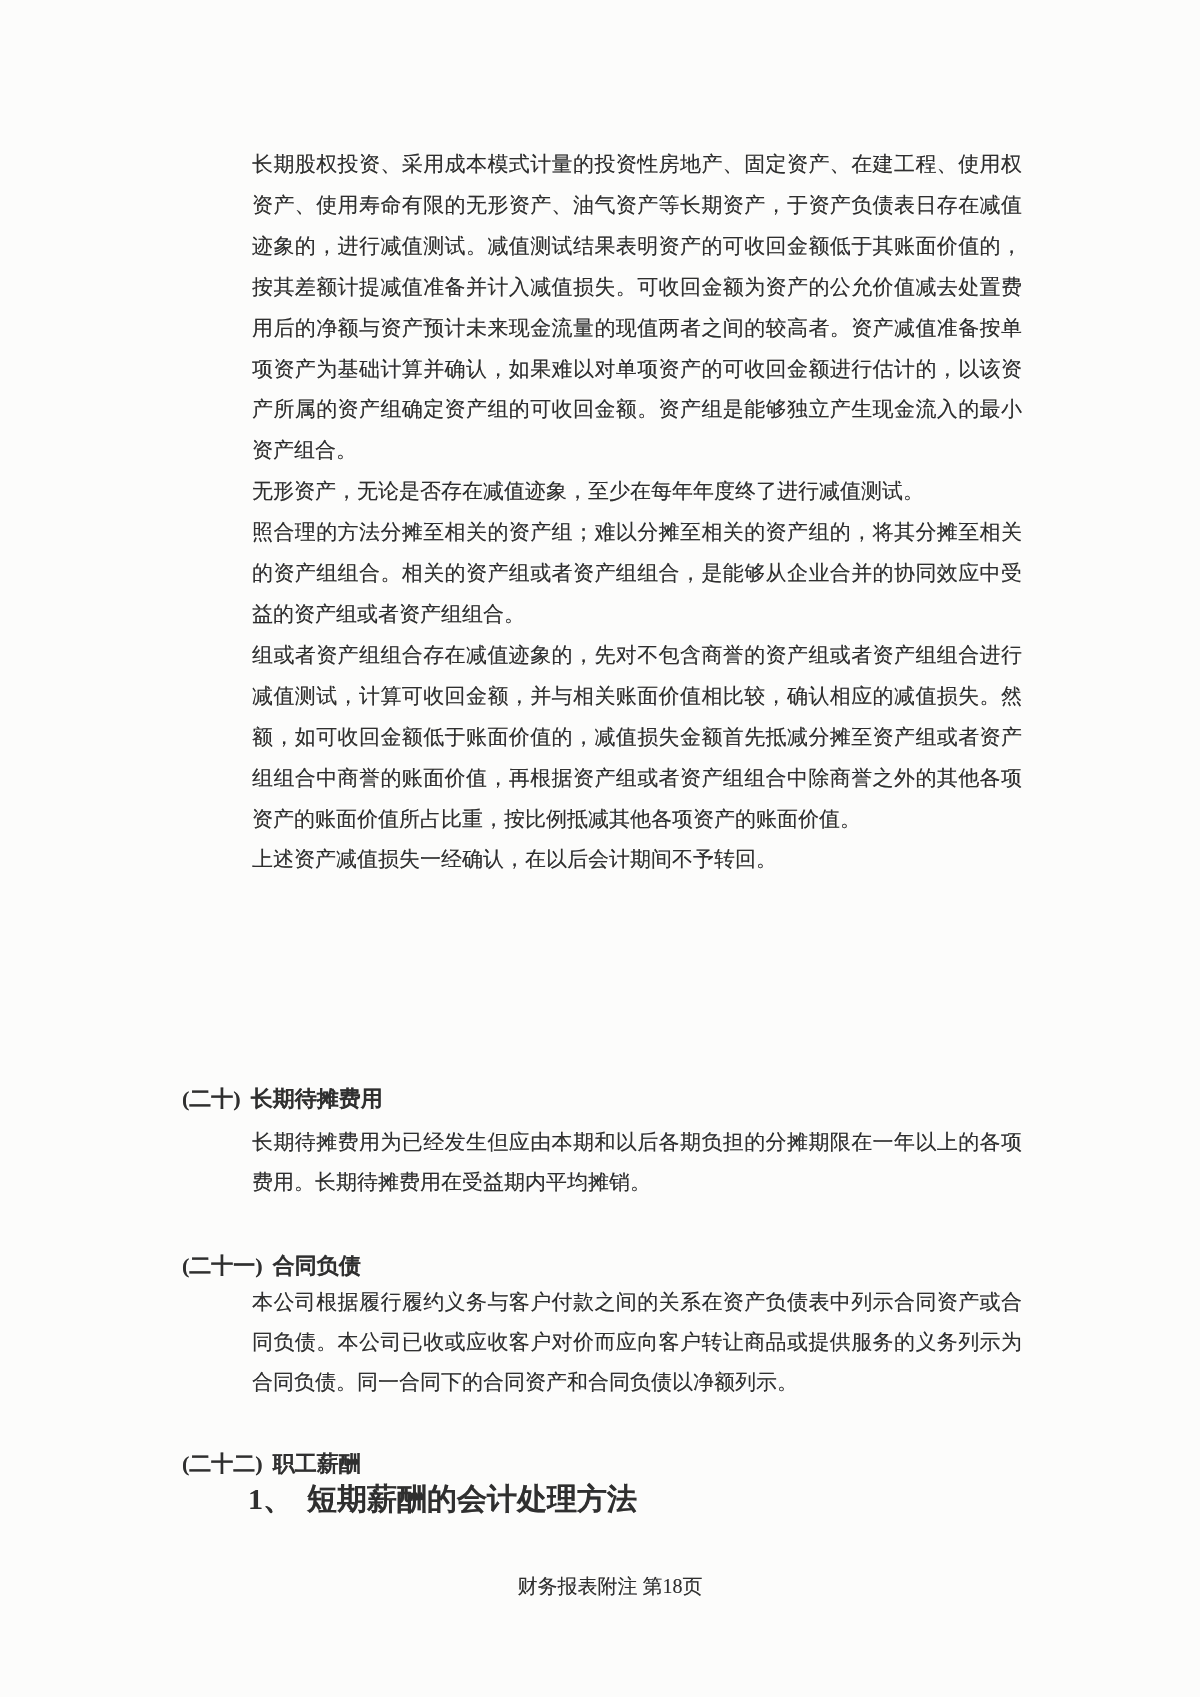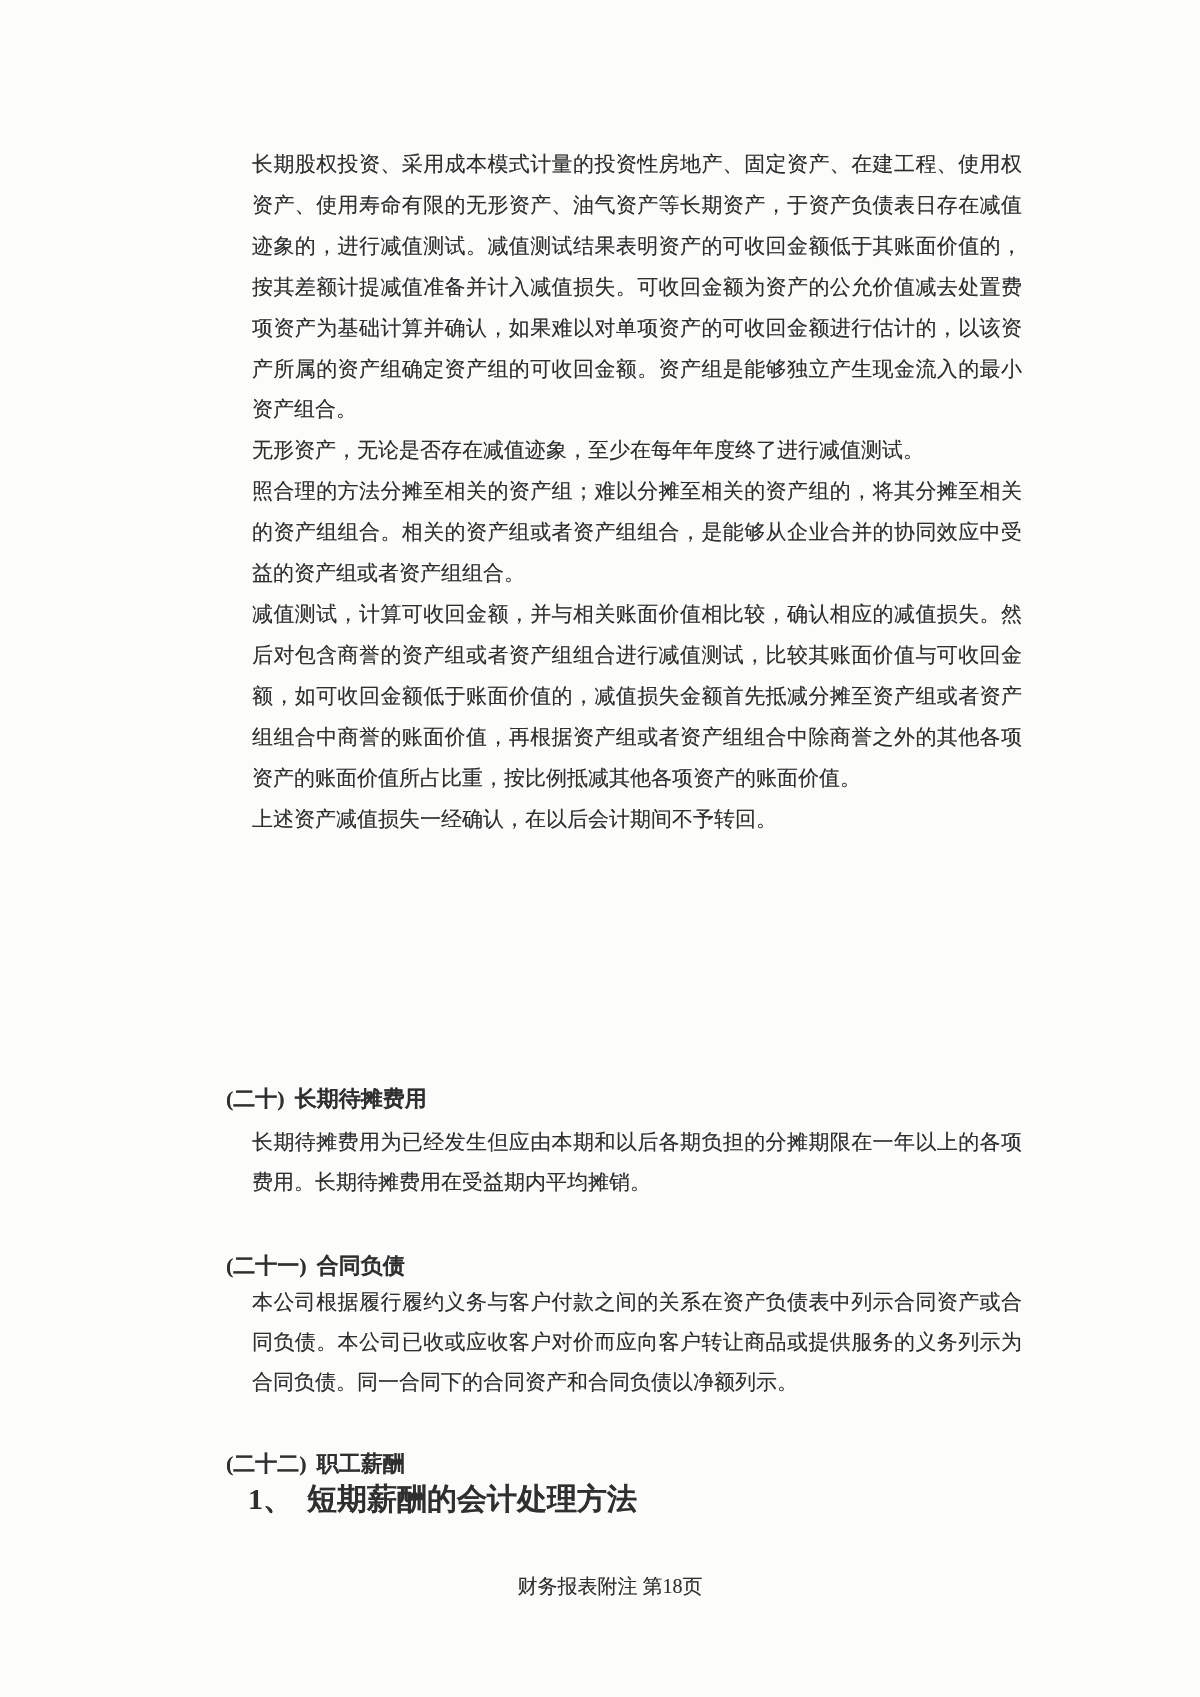--- a/index.html
+++ b/index.html
@@ -29,21 +29,20 @@
     text-justify: inter-character;
   }
   .sec-header {
     position: absolute;
     left: 182px;
     font-size: 22px;
     font-weight: bold;
     line-height: 30px;
     white-space: nowrap;
     text-shadow: 0 0 0.6px rgba(40,40,40,0.5);
-    margin-left: 44px;
   }
   .sec-header .sec-num { margin-right: 10px; }
   .sub-item {
     position: absolute;
     left: 248px;
     font-size: 30px;
     font-weight: bold;
     line-height: 30px;
     white-space: nowrap;
     text-shadow: 0 0 0.6px rgba(40,40,40,0.5);
@@ -63,29 +62,30 @@
 </head>
 <body style="background: rgb(252, 252, 251); color: rgb(47, 47, 47);">
 
 <div class="page">
 
   <div class="textblock" id="intro" style="top:144px">
       <div class="line full">长期股权投资、采用成本模式计量的投资性房地产、固定资产、在建工程、使用权</div>
       <div class="line full">资产、使用寿命有限的无形资产、油气资产等长期资产，于资产负债表日存在减值</div>
       <div class="line full">迹象的，进行减值测试。减值测试结果表明资产的可收回金额低于其账面价值的，</div>
       <div class="line full">按其差额计提减值准备并计入减值损失。可收回金额为资产的公允价值减去处置费</div>
+      <div class="line full">用后的净额与资产预计未来现金流量的现值两者之间的较高者。资产减值准备按单</div>
       <div class="line full">项资产为基础计算并确认，如果难以对单项资产的可收回金额进行估计的，以该资</div>
       <div class="line full">产所属的资产组确定资产组的可收回金额。资产组是能够独立产生现金流入的最小</div>
       <div class="line">资产组合。</div>
       <div class="line">无形资产，无论是否存在减值迹象，至少在每年年度终了进行减值测试。</div>
       <div class="line full">照合理的方法分摊至相关的资产组；难以分摊至相关的资产组的，将其分摊至相关</div>
       <div class="line full">的资产组组合。相关的资产组或者资产组组合，是能够从企业合并的协同效应中受</div>
       <div class="line">益的资产组或者资产组组合。</div>
+      <div class="line full">组或者资产组组合存在减值迹象的，先对不包含商誉的资产组或者资产组组合进行</div>
       <div class="line full">减值测试，计算可收回金额，并与相关账面价值相比较，确认相应的减值损失。然</div>
-      <div class="line full">后对包含商誉的资产组或者资产组组合进行减值测试，比较其账面价值与可收回金</div>
       <div class="line full">额，如可收回金额低于账面价值的，减值损失金额首先抵减分摊至资产组或者资产</div>
       <div class="line full">组组合中商誉的账面价值，再根据资产组或者资产组组合中除商誉之外的其他各项</div>
       <div class="line">资产的账面价值所占比重，按比例抵减其他各项资产的账面价值。</div>
       <div class="line">上述资产减值损失一经确认，在以后会计期间不予转回。</div>
     </div>
 
   <div class="sec-header" style="top:1084px">
     <span class="sec-num">(二十)</span><span class="sec-title">长期待摊费用</span>
   </div>
   <div class="textblock sec-body" id="sec0-body" style="top:1122px">

